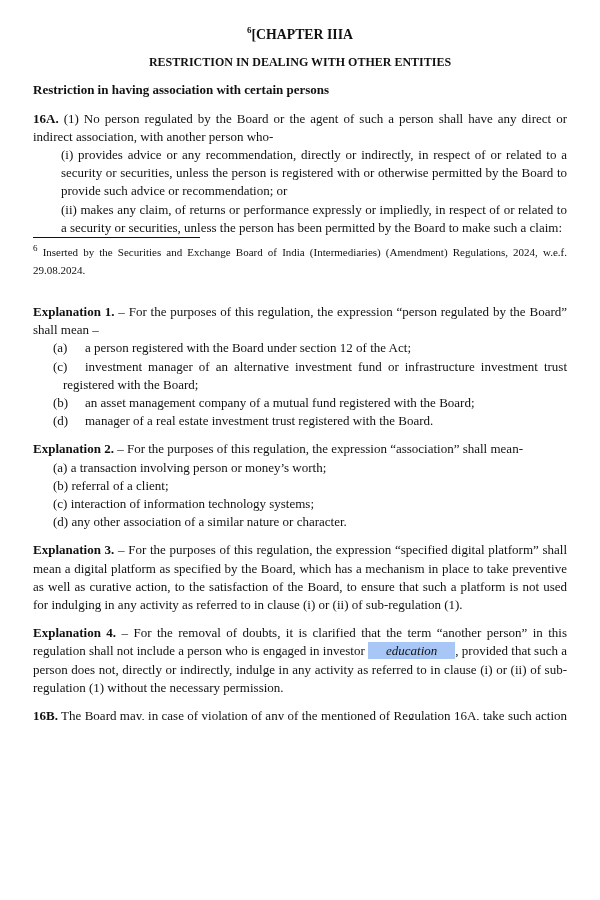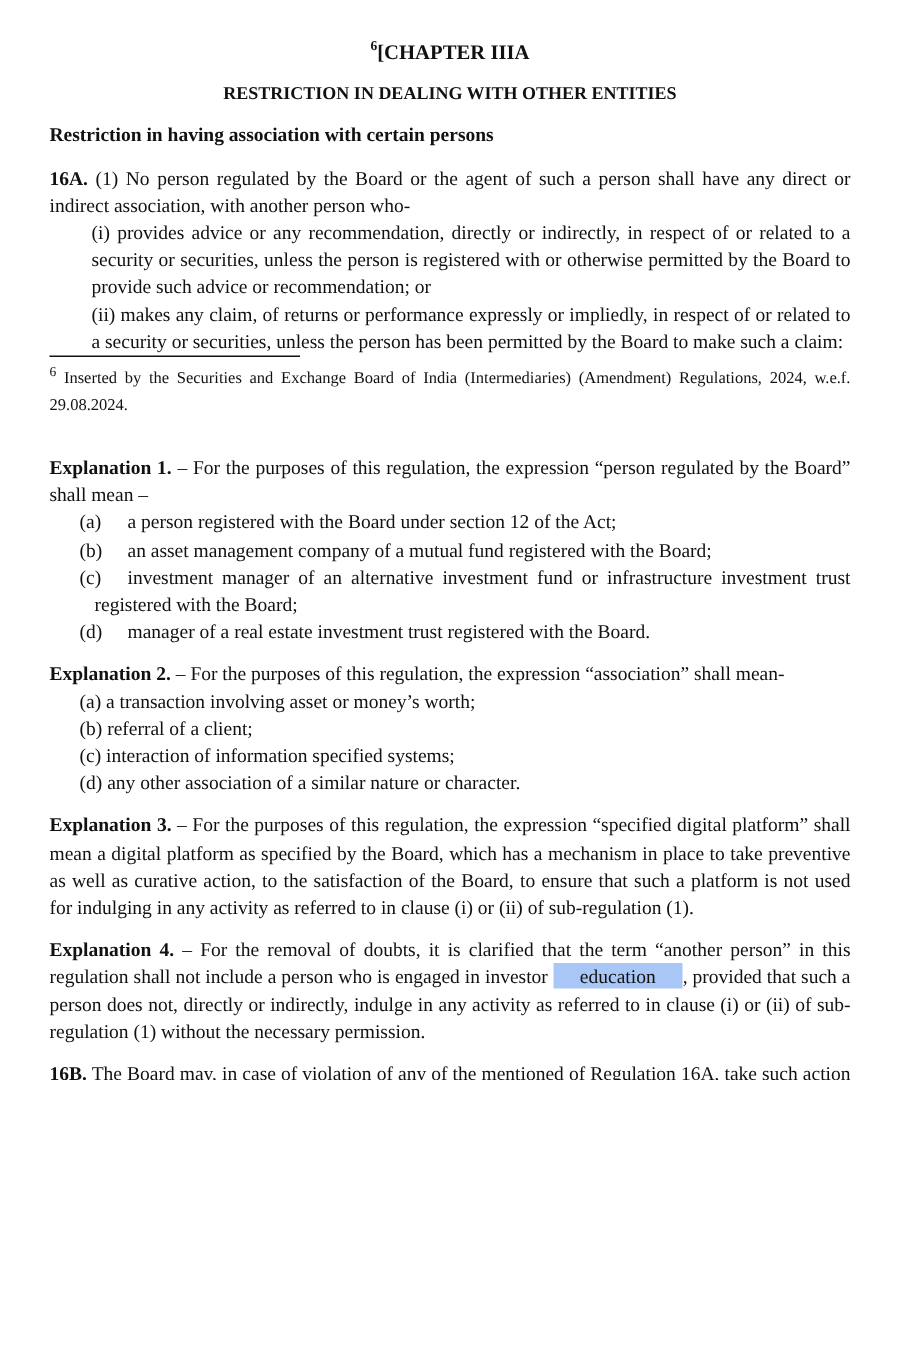--- a/index.html
+++ b/index.html
@@ -58,20 +58,21 @@
   }
   .li1 .marker {
     display: inline-block;
     width: 32px;
     text-indent: 0;
   }
   .li2 { margin-left: 20px; }
   .hl {
     background: #a9c7f6;
     padding: 1px 18px;
+    font-style: italic;
   }
 </style>
 </head>
 <body>
 
 <div class="page">
 
   <div class="center chapter-title"><sup>6</sup><span>[CHAPTER IIIA</span></div>
 
   <div class="center chapter-subtitle"><span>RESTRICTION IN DEALING WITH OTHER ENTITIES</span></div>
@@ -86,30 +87,30 @@
 
 
 
   <hr class="footnote-rule">
 
   <p class="footnote"><sup>6</sup> <span>Inserted by the Securities and Exchange Board of India (Intermediaries) (Amendment) Regulations, 2024, w.e.f. 29.08.2024.</span></p>
 
   <div class="exp">
     <p class="justify"><span class="exp-label">Explanation 1.</span> <span>– For the purposes of this regulation, the expression “person regulated by the Board” shall mean –</span></p>
     <p class="li1"><span class="marker">(a)</span><span>a person registered with the Board under section 12 of the Act;</span></p>
+    <p class="li1"><span class="marker">(c)</span><span>investment manager of an alternative investment fund or infrastructure investment trust registered with the Board;</span></p>
     <p class="li1"><span class="marker">(b)</span><span>an asset management company of a mutual fund registered with the Board;</span></p>
-    <p class="li1"><span class="marker">(c)</span><span>investment manager of an alternative investment fund or infrastructure investment trust registered with the Board;</span></p>
     <p class="li1"><span class="marker">(d)</span><span>manager of a real estate investment trust registered with the Board.</span></p>
   </div>
 
   <div class="exp">
     <p class="justify"><span class="exp-label">Explanation 2.</span> <span>– For the purposes of this regulation, the expression “association” shall mean-</span></p>
-    <p class="li2"><span>(a)</span> <span>a transaction involving asset or money’s worth;</span></p>
+    <p class="li2"><span>(a)</span> <span>a transaction involving person or money’s worth;</span></p>
     <p class="li2"><span>(b)</span> <span>referral of a client;</span></p>
-    <p class="li2"><span>(c)</span> <span>interaction of information specified systems;</span></p>
+    <p class="li2"><span>(c)</span> <span>interaction of information technology systems;</span></p>
     <p class="li2"><span>(d)</span> <span>any other association of a similar nature or character.</span></p>
   </div>
 
   <div class="exp">
     <p class="justify"><span class="exp-label">Explanation 3.</span> <span>– For the purposes of this regulation, the expression “specified digital platform” shall mean a digital platform as specified by the Board, which has a mechanism in place to take preventive as well as curative action, to the satisfaction of the Board, to ensure that such a platform is not used for indulging in any activity as referred to in clause (i) or (ii) of sub-regulation (1).</span></p>
   </div>
 
   <div class="exp">
     <p class="justify"><span class="exp-label">Explanation 4.</span> <span>– For the removal of doubts, it is clarified that the term “another person” in this regulation shall not include a person who is engaged in investor</span> <span class="hl">education</span><span>, provided that such a person does not, directly or indirectly, indulge in any activity as referred to in clause (i) or (ii) of sub-regulation (1) without the necessary permission.</span></p>
   </div>

